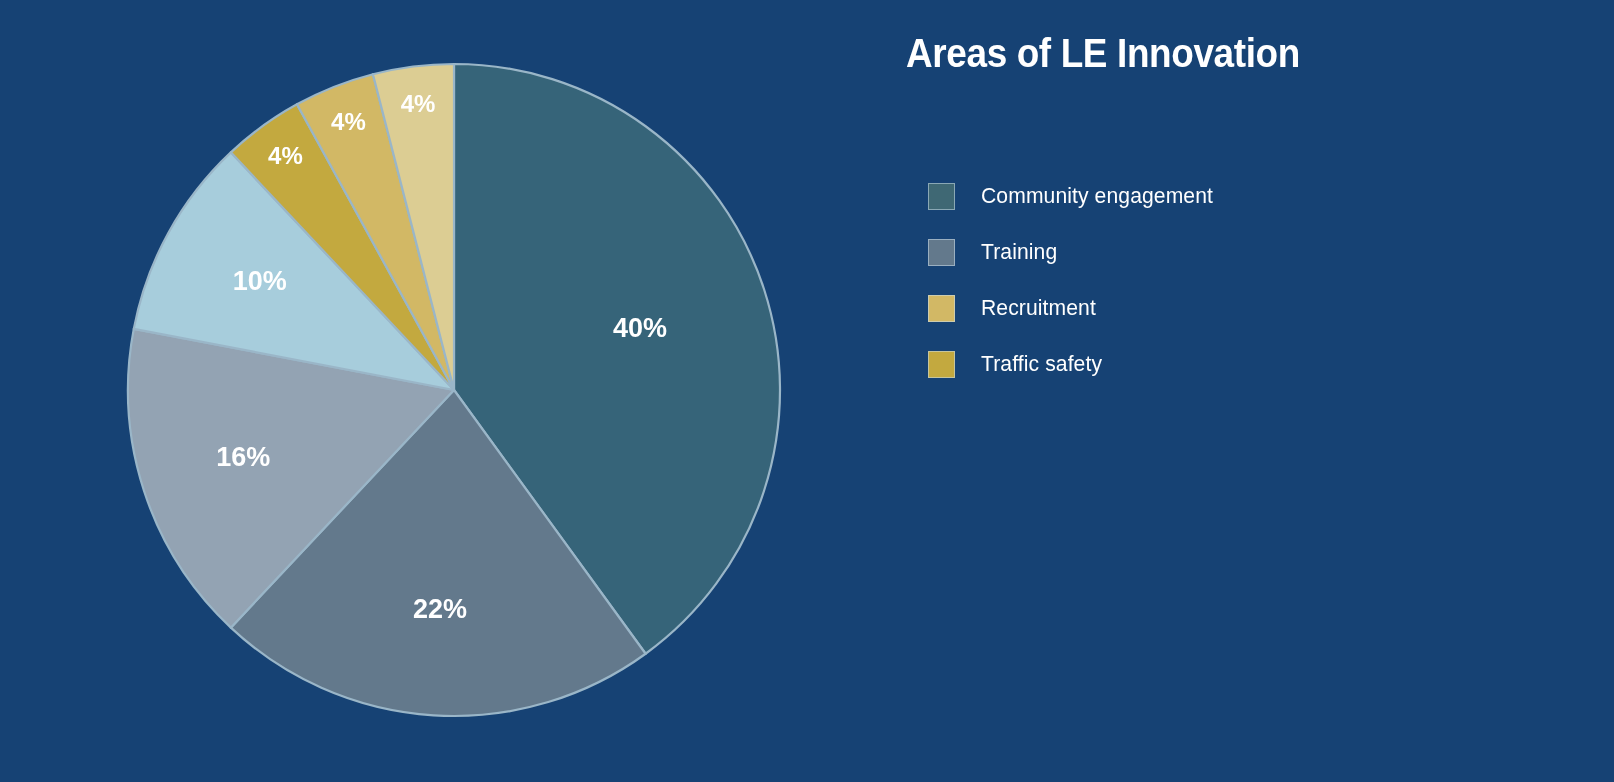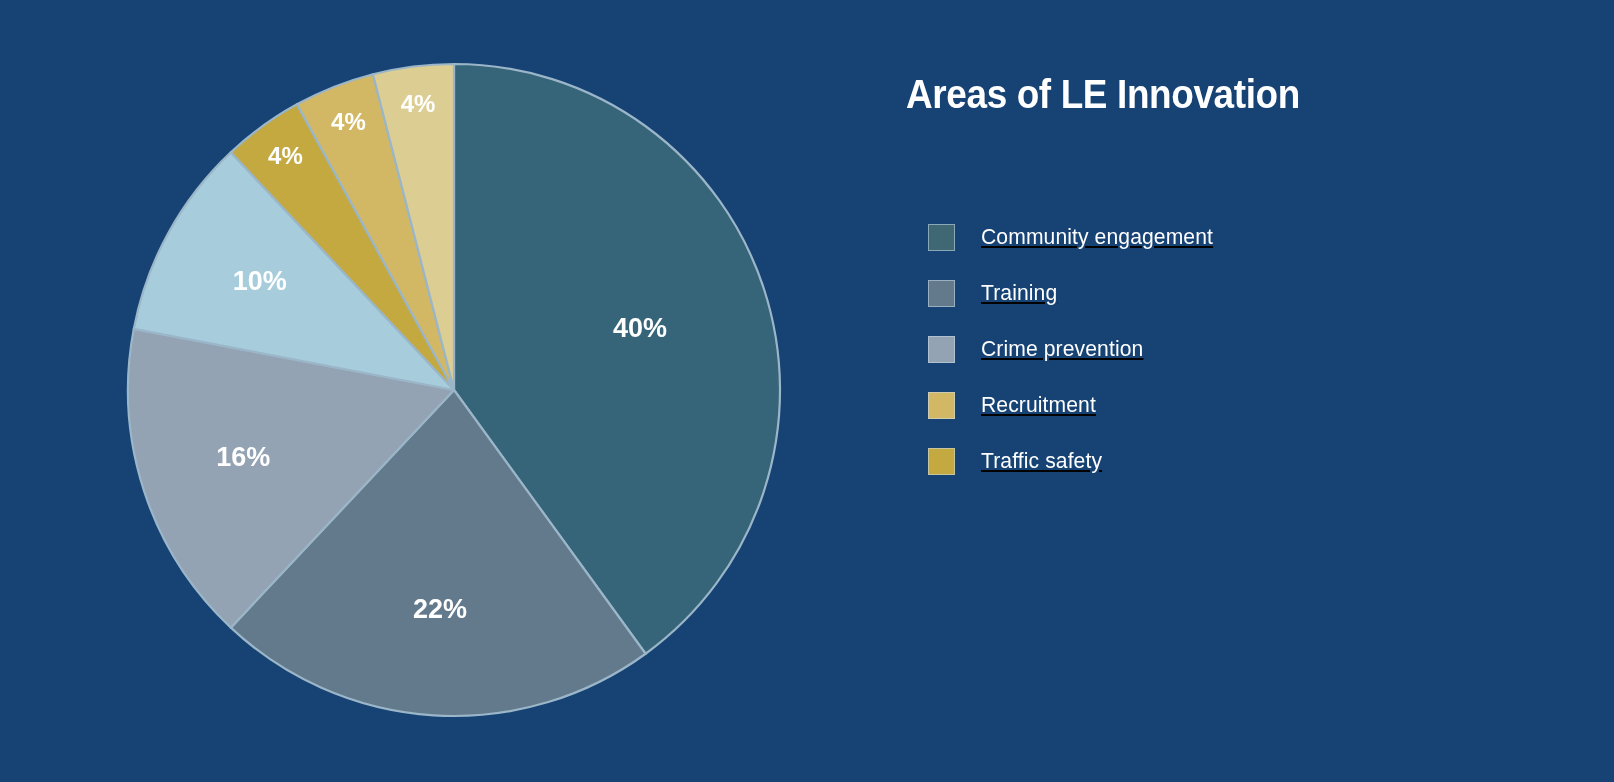--- a/index.html
+++ b/index.html
@@ -49,21 +49,20 @@
     paint-order: stroke;
   }
 
   
   #right-panel {
     position: absolute;
     left: 860px;
     top: 0;
     width: 754px;
     height: 566px;
-    margin-top: 41px;
   }
   #chart-title {
     position: absolute;
     left: 0;
     top: 27px;
     width: 486px;
     text-align: center;
     color: #ffffff;
     font-family: "Liberation Sans", sans-serif;
     font-weight: bold;
@@ -77,21 +76,20 @@
   #legend {
     position: absolute;
     left: 68px;
     top: 168px;
     width: 600px;
   }
   .legend-row {
     display: flex;
     align-items: center;
     height: 56px;
-    text-decoration: underline;
   }
   .legend-swatch {
     width: 27px;
     height: 27px;
     flex: 0 0 27px;
     border: 1px solid rgba(200, 220, 235, 0.55);
     box-sizing: border-box;
   }
   .legend-label {
     margin-left: 26px;
@@ -140,24 +138,20 @@
     <div id="legend">
         <div class="legend-row">
           <span class="legend-swatch" style="background: rgb(63, 104, 116);"></span>
           <span class="legend-label">Community engagement</span>
         </div>
         <div class="legend-row">
           <span class="legend-swatch" style="background: rgb(99, 121, 140);"></span>
           <span class="legend-label">Training</span>
         </div>
         <div class="legend-row">
-          <span class="legend-swatch" style="background: rgb(147, 163, 179);"></span>
-          <span class="legend-label">Crime prevention</span>
-        </div>
-        <div class="legend-row">
           <span class="legend-swatch" style="background: rgb(210, 184, 101);"></span>
           <span class="legend-label">Recruitment</span>
         </div>
         <div class="legend-row">
           <span class="legend-swatch" style="background: rgb(195, 169, 63);"></span>
           <span class="legend-label">Traffic safety</span>
         </div>
       </div>
 
   </div>

